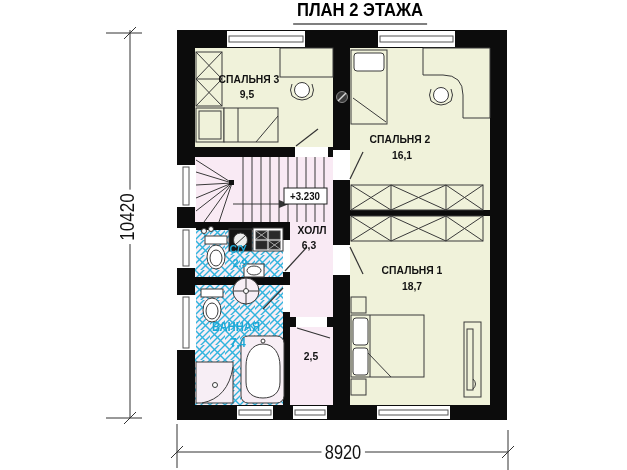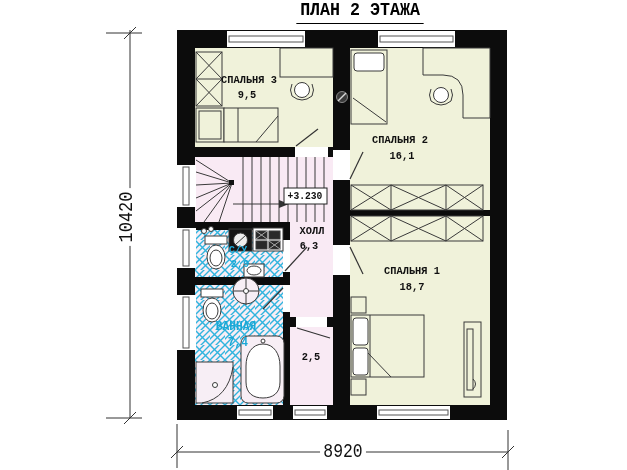--- a/index.html
+++ b/index.html
@@ -1,17 +1,17 @@
 <!DOCTYPE html>
 <html><head>
 <meta charset="utf-8">
 <style>
   html,body{margin:0;padding:0;background:#fff;}
   #stage{position:relative;width:627px;height:470px;background:#ffffff;overflow:hidden;
-         font-family:Liberation Mono, monospace;}
+         font-family:Liberation Sans, sans-serif;}
   #plan-svg{position:absolute;left:0;top:0;}
   .lbl{position:absolute;transform:translate(-50%,-50%) scaleX(0.9);white-space:nowrap;
        font-weight:700;font-size:11.5px;color:#111;line-height:1;}
   .lbl.wet{color:#1ba8d6;}
   .title{position:absolute;left:360px;top:12px;transform:translate(-50%,-50%) scaleX(0.95);
          font-weight:700;font-size:17.5px;color:#000;white-space:nowrap;
          border-bottom:1.5px solid #000;padding:0 4px 3px 4px;}
   .dim{position:absolute;font-size:20px;color:#111;background:#fff;padding:0 4px;
        white-space:nowrap;line-height:1;}
   .dim.bottom{left:343px;top:452px;transform:translate(-50%,-50%) scaleX(0.82);}

